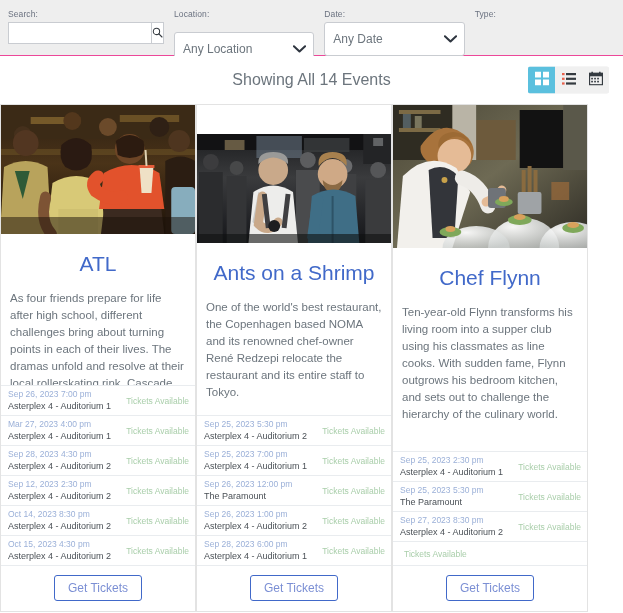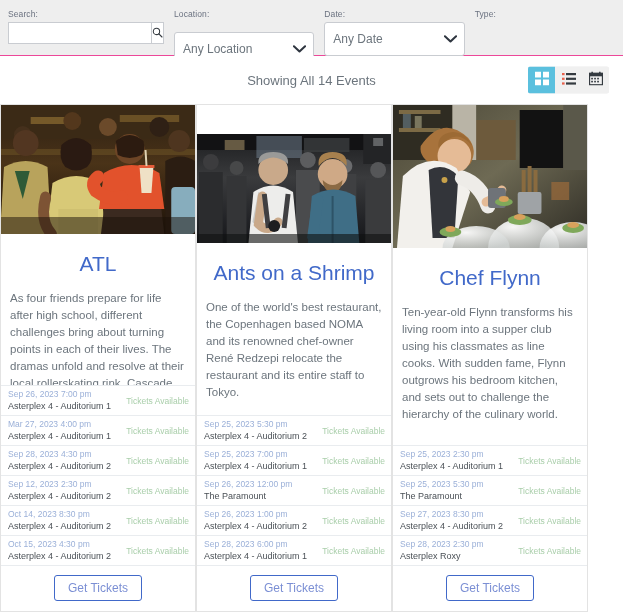--- a/index.html
+++ b/index.html
@@ -81,21 +81,21 @@
   
   .results-bar {
     height: 48px;
     display: flex;
     align-items: center;
     justify-content: center;
     position: relative;
     background: #fff;
   }
   .results-text {
-    font-size: 13px;
+    font-size: 16px;
     color: #6c757d;
   }
   .view-toggle {
     position: absolute;
     right: 14px; top: 50%;
     transform: translateY(-50%);
     display: flex;
     background: #f0f0f0;
     border-radius: 2px;
     overflow: hidden;
@@ -566,24 +566,20 @@
         <span class="st-status">Tickets Available</span>
       </div>
       <div class="showtime">
         <span class="st-left">
             <span class="st-date">Sep 27, 2023 8:30 pm</span>
             <span class="st-venue">Asterplex 4 - Auditorium 2</span>
           </span>
         <span class="st-status">Tickets Available</span>
       </div>
       <div class="showtime">
-        <span class="st-left">
-            <span class="st-date">Sep 28, 2023 2:30 pm</span>
-            <span class="st-venue">Asterplex Roxy</span>
-          </span>
         <span class="st-status">Tickets Available</span>
       </div>
     </div>
     <div class="card-footer">
       <button class="get-tickets">Get Tickets</button>
     </div>
   </div>
 
 </div>
 

